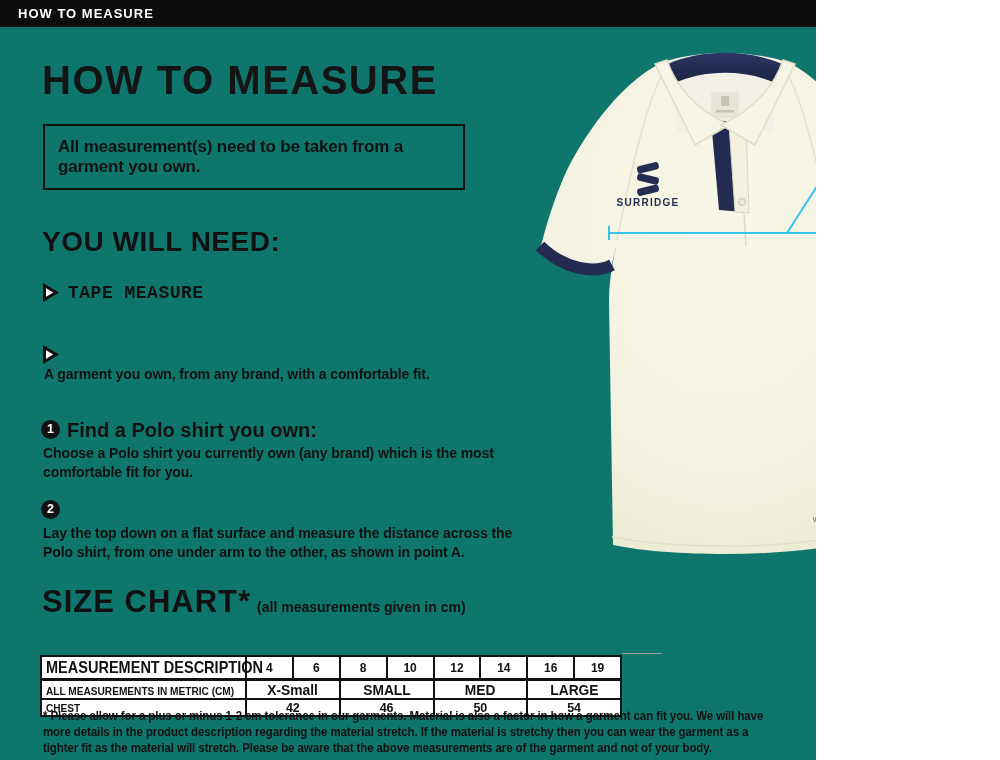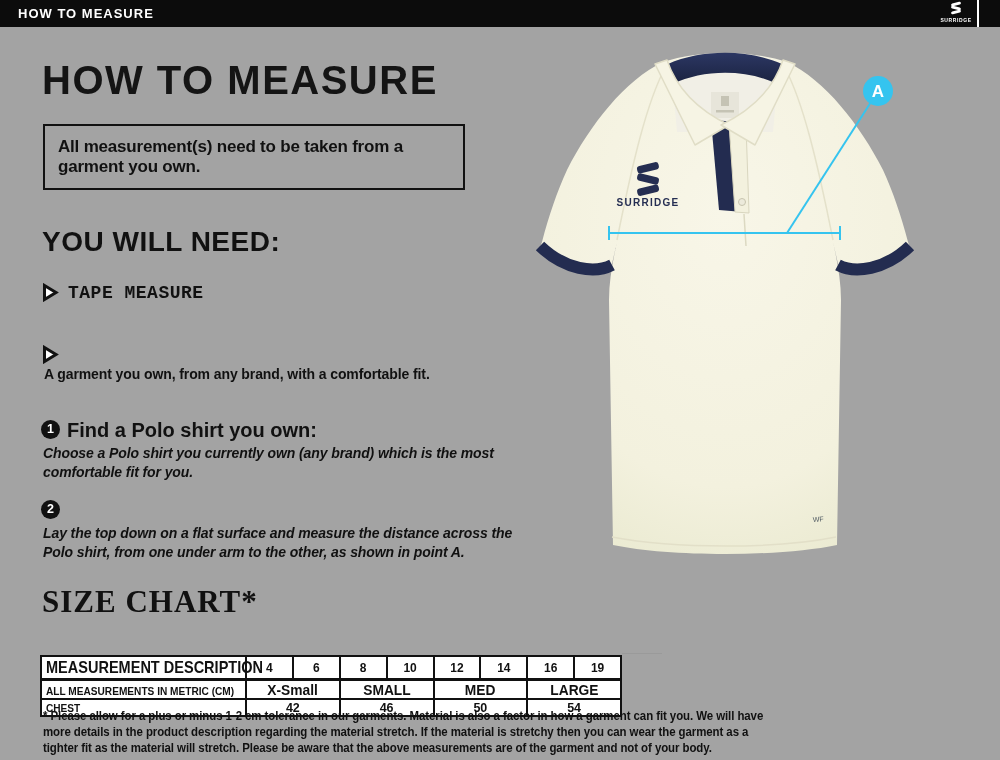--- a/index.html
+++ b/index.html
@@ -1,36 +1,36 @@
 <!DOCTYPE html>
 <html><head>
 <meta charset="utf-8">
 <style>
   html,body{margin:0;padding:0;background:#ffffff;}
-  #canvas{position:relative;width:1000px;height:760px;background:#a3a3a3;overflow:hidden;
+  #canvas{position:relative;width:816px;height:760px;background:#0f766e;overflow:hidden;
           font-family:"Liberation Sans",sans-serif;color:#111;}
   
   .topbar{position:absolute;left:0;top:0;width:1000px;height:27px;background:#0c0c0c;}
   .topbar-title{position:absolute;left:18px;top:6px;font-size:13px;font-weight:bold;color:#fff;letter-spacing:1px;}
   .topbar-logo{position:absolute;left:934px;top:1px;}
   .topbar-sep{position:absolute;left:977px;top:0;width:2px;height:27px;background:#fff;}
   
   .h1{position:absolute;left:42px;top:60px;font-size:40px;line-height:40px;font-weight:bold;letter-spacing:1.5px;color:#141414;}
   .notebox{position:absolute;left:43px;top:124px;width:422px;box-sizing:border-box;border:2px solid #111;
            padding:11px 13px;font-size:17px;font-weight:bold;line-height:20px;letter-spacing:-0.2px;}
   .h2{position:absolute;left:42px;top:226px;font-size:28px;font-weight:bold;letter-spacing:0.5px;}
   .need-item-title{position:absolute;font-size:18px;font-weight:bold;letter-spacing:0.5px;font-family:Liberation Mono, monospace;}
   .need-item-desc{position:absolute;font-size:14px;font-weight:bold;letter-spacing:-0.1px;}
   .tri{position:absolute;left:42px;}
   .stepnum{position:absolute;left:41px;width:19px;height:19px;border-radius:50%;background:#111;color:#fff;
            font-size:12.5px;font-weight:bold;text-align:center;line-height:19px;}
   .step-title{position:absolute;left:67px;font-size:20px;font-weight:bold;}
-  .step-desc{position:absolute;left:43px;width:492px;font-size:14px;font-weight:bold;line-height:19px;letter-spacing:-0.1px;font-style:italic;}
+  .step-desc{position:absolute;left:43px;width:492px;font-size:14px;font-weight:bold;line-height:19px;letter-spacing:-0.1px;}
   .sc-head{position:absolute;left:42px;top:584px;display:flex;align-items:baseline;}
-  .sc-title{font-size:31px;font-weight:bold;letter-spacing:1px;font-family:Liberation Serif, serif;}
+  .sc-title{font-size:31px;font-weight:bold;letter-spacing:1px;}
   .sc-sub{font-size:14px;font-weight:bold;margin-left:6px;}
   
   .sizetable{position:absolute;left:40px;top:655px;width:582px;border-collapse:collapse;table-layout:fixed;}
   .sizetable td{border:2px solid #111;padding:0;text-align:center;vertical-align:middle;font-weight:bold;background:#fff;}
   .sizetable tr.r1 td{height:21px;border-bottom-width:3px;font-size:12px;}
   .sizetable tr.r2 td{height:17px;font-size:14.5px;}
   .sizetable tr.r3 td{height:15px;font-size:12.5px;}
   .sizetable td.lbl{text-align:left;padding-left:4px;}
   .cond{display:inline-block;transform:scaleX(0.88);transform-origin:0 50%;white-space:nowrap;}
   .r1 .cond{font-size:16.5px;}
@@ -80,20 +80,21 @@
 
   <div class="stepnum" style="top:420px;">1</div>
   <div class="step-title" style="top:419px;">Find a Polo shirt you own:</div>
   <div class="step-desc" style="top:444px;">Choose a Polo shirt you currently own (any brand) which is the most comfortable fit for you.</div>
 
   <div class="stepnum" style="top:500px;">2</div>
   <div class="step-desc" style="top:524px;">Lay the top down on a flat surface and measure the distance across the Polo shirt, from one under arm to the other, as shown in point A.</div>
 
   <div class="sc-head">
     <span class="sc-title">SIZE CHART*</span>
+    <span class="sc-sub">(all measurements given in cm)</span>
   </div>
 
   <table class="sizetable">
     <colgroup>
       <col style="width:205px;">
       <col>
         <col>
         <col>
         <col>
         <col>

